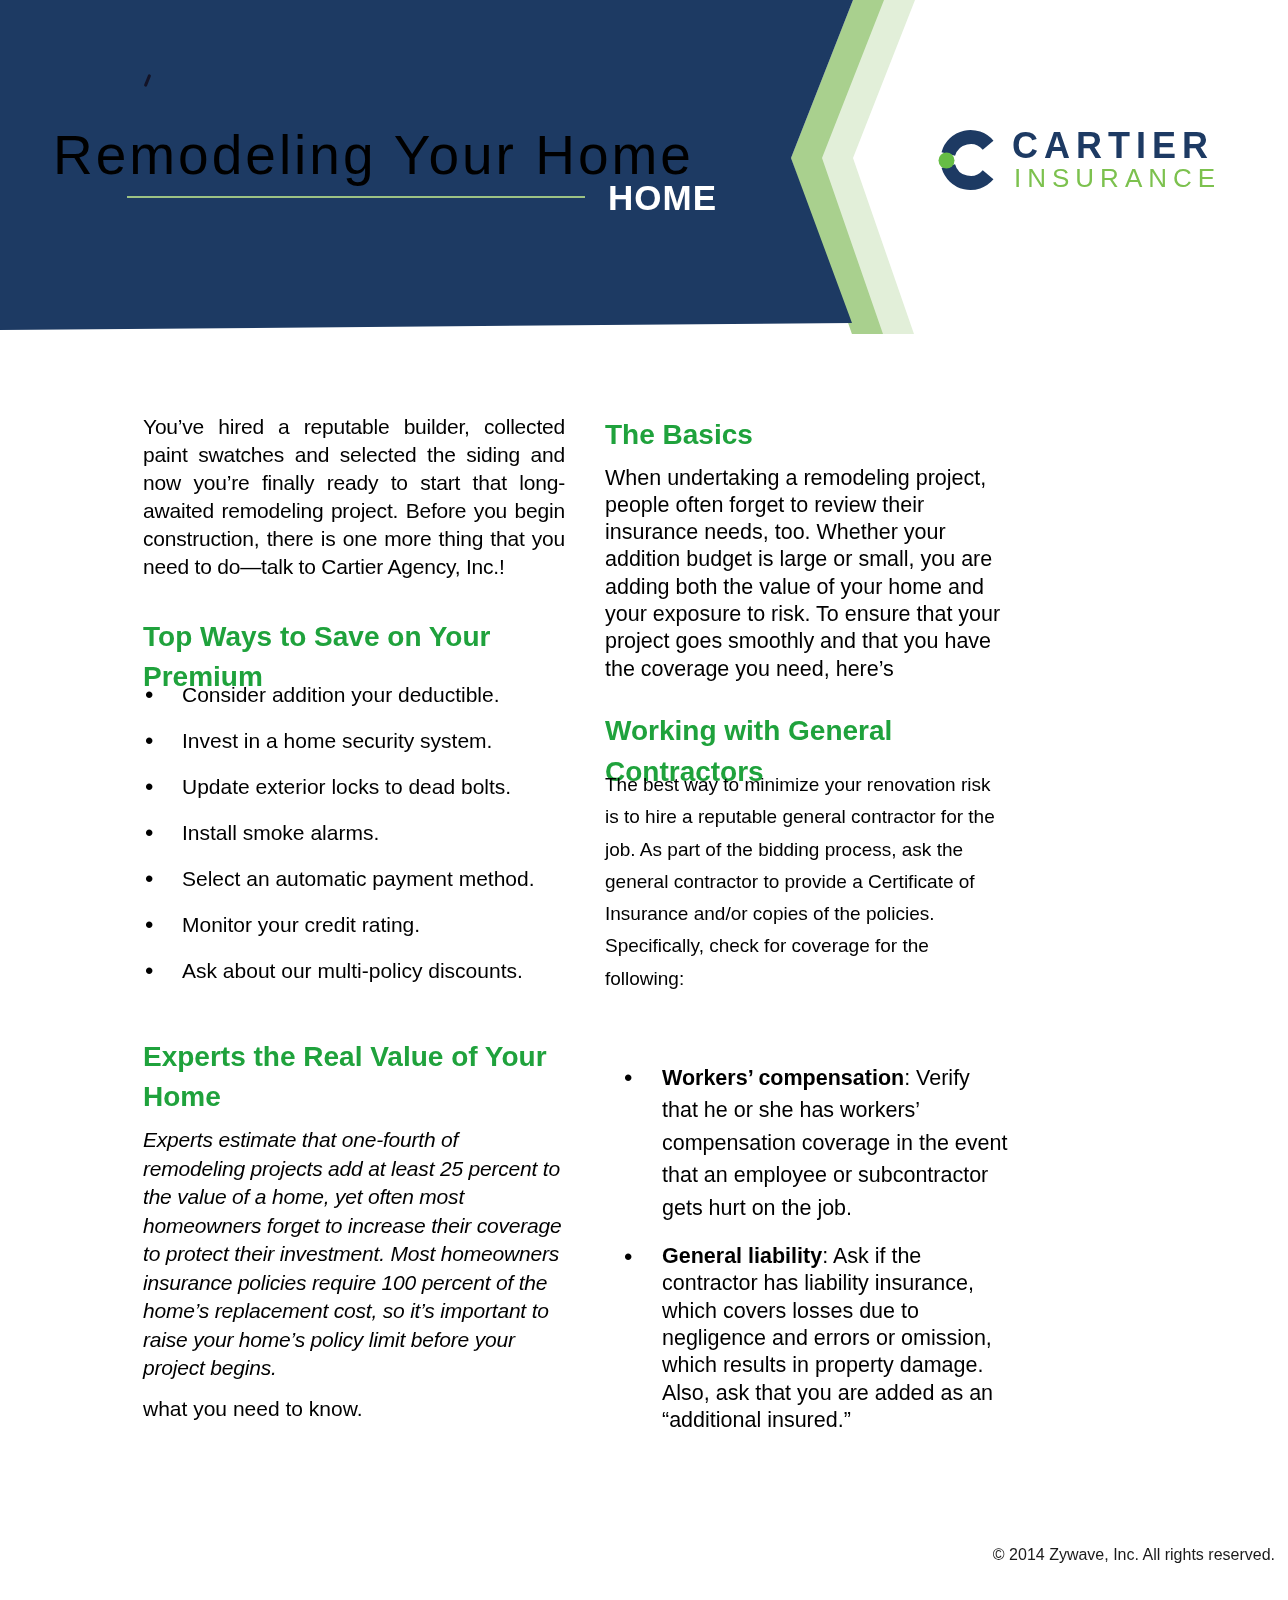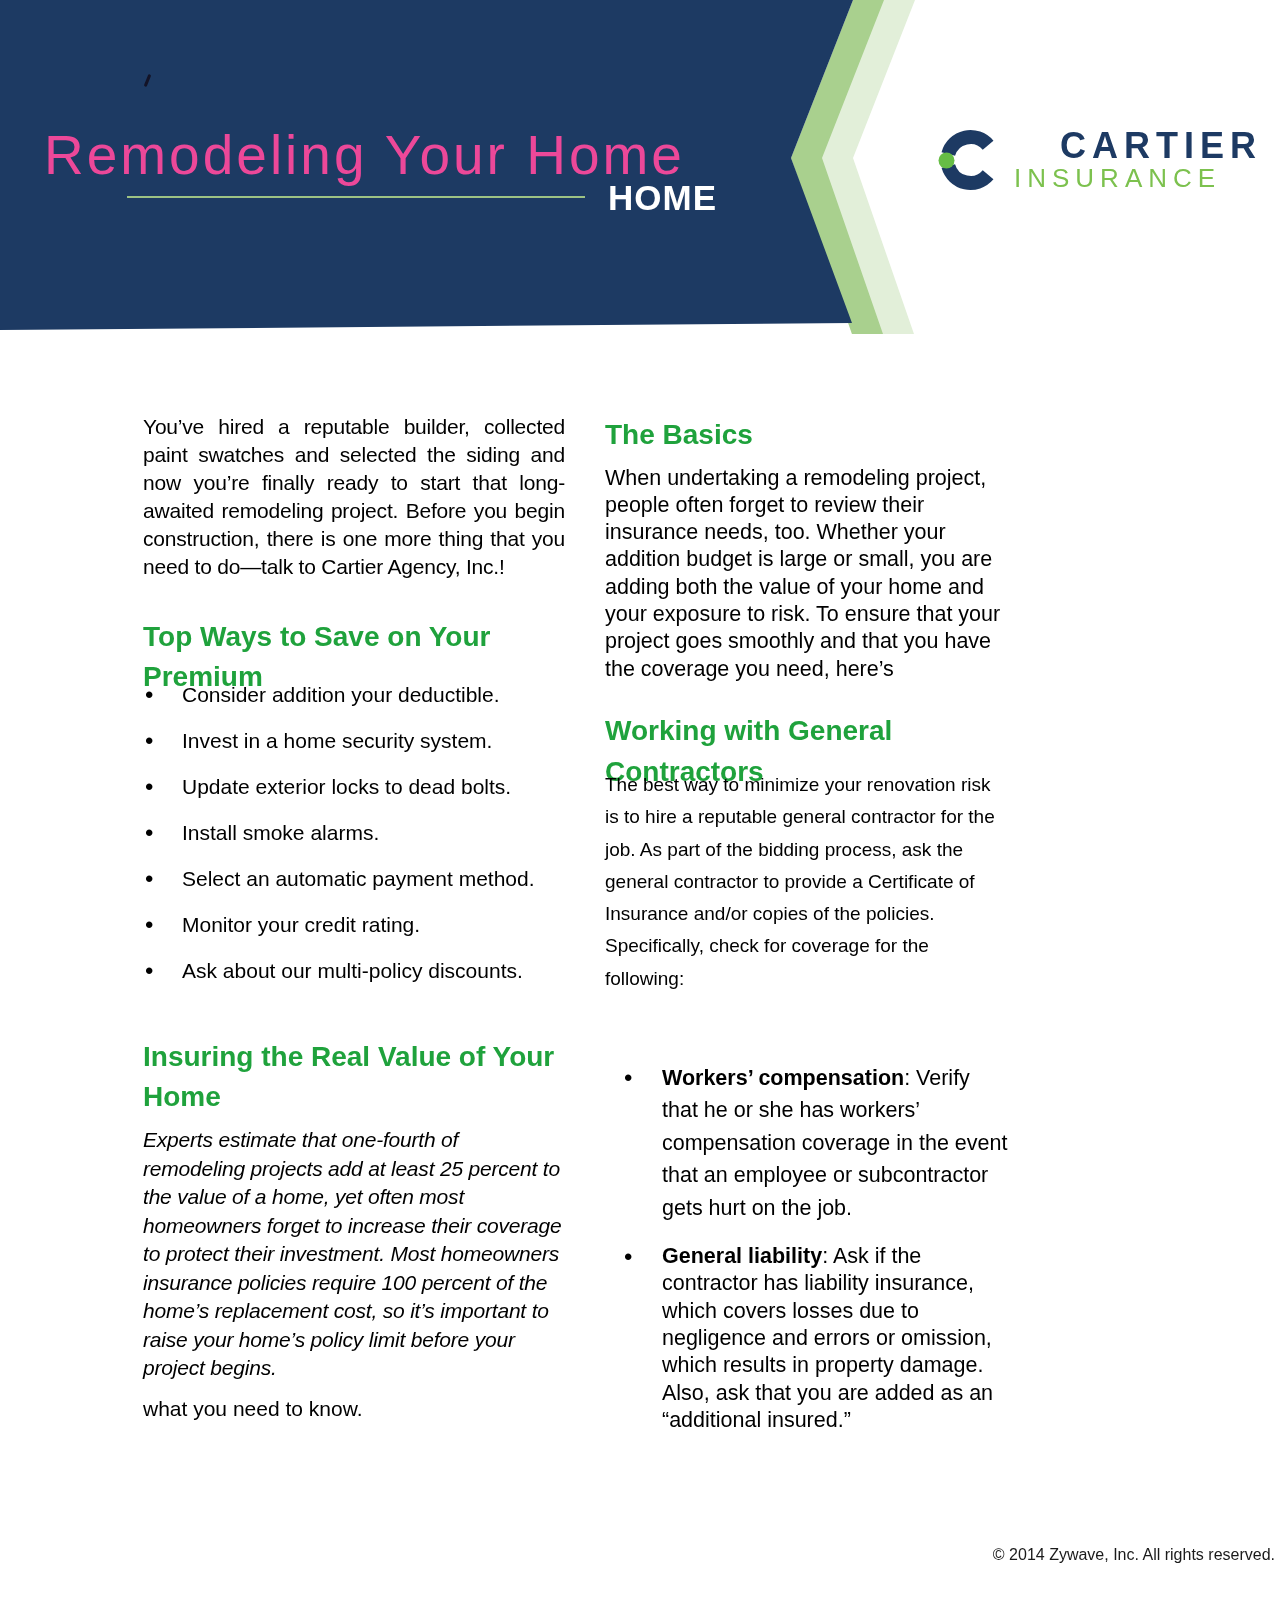--- a/index.html
+++ b/index.html
@@ -8,41 +8,41 @@
     width:1288px;
     height:1600px;
     background:#ffffff;
     overflow:hidden;
     font-family:"Liberation Sans", sans-serif;
     color:#000;
   }
   
   .header-svg{position:absolute;left:0;top:0;width:1288px;height:334px;display:block;}
   .page-title{
-    position:absolute;left:44px;top:88px;
+    position:absolute;left:53px;top:88px;
     font-size:55px;line-height:60px;font-weight:400;
-    letter-spacing:3px;color:#ec4899;white-space:nowrap;
+    letter-spacing:3px;color:#000000;white-space:nowrap;
   }
   .title-underline{
     position:absolute;left:127px;top:196px;width:458px;height:2px;
     background:#9dc284;
   }
   .category-label{
     position:absolute;left:608px;top:178px;
     font-size:35px;font-weight:700;letter-spacing:1px;color:#ffffff;
   }
   .pen-mark{
     position:absolute;left:146px;top:74px;width:3px;height:13px;
     background:#131327;border-radius:2px;transform:rotate(22deg);
   }
   
   .logo-name{
     position:absolute;left:1012px;top:128px;
     font-size:36px;font-weight:700;letter-spacing:6px;
-    color:#1d3a63;line-height:36px;white-space:nowrap;margin-left:48px;
+    color:#1d3a63;line-height:36px;white-space:nowrap;
   }
   .logo-tagline{
     position:absolute;left:1014px;top:165px;
     font-size:26px;font-weight:400;letter-spacing:6px;
     color:#7cc14e;line-height:26px;white-space:nowrap;
   }
   
   .green-h{
     position:absolute;
     font-size:28px;font-weight:700;line-height:40px;
@@ -121,21 +121,21 @@
   <ul id="bullets-left">
     <li>Consider addition your deductible.</li>
     <li>Invest in a home security system.</li>
     <li>Update exterior locks to dead bolts.</li>
     <li>Install smoke alarms.</li>
     <li>Select an automatic payment method.</li>
     <li>Monitor your credit rating.</li>
     <li>Ask about our multi-policy discounts.</li>
   </ul>
 
-  <h2 class="green-h" id="h-insuring">Insuring the Real Value of Your Home</h2>
+  <h2 class="green-h" id="h-insuring">Experts the Real Value of Your Home</h2>
 
   <p class="body-p" id="p-experts">Experts estimate that one-fourth of remodeling projects add at least 25 percent to the value of a home, yet often most homeowners forget to increase their coverage to protect their investment. Most homeowners insurance policies require 100 percent of the home’s replacement cost, so it’s important to raise your home’s policy limit before your project begins.</p>
 
   <p class="body-p" id="p-note">what you need to know.</p>
 
   <h2 class="green-h" id="h-basics">The Basics</h2>
 
   <p class="body-p" id="p-basics">When undertaking a remodeling project, people often forget to review their insurance needs, too. Whether your addition budget is large or small, you are adding both the value of your home and your exposure to risk. To ensure that your project goes smoothly and that you have the coverage you need, here’s</p>
 
   <h2 class="green-h" id="h-contractors">Working with General Contractors</h2>

